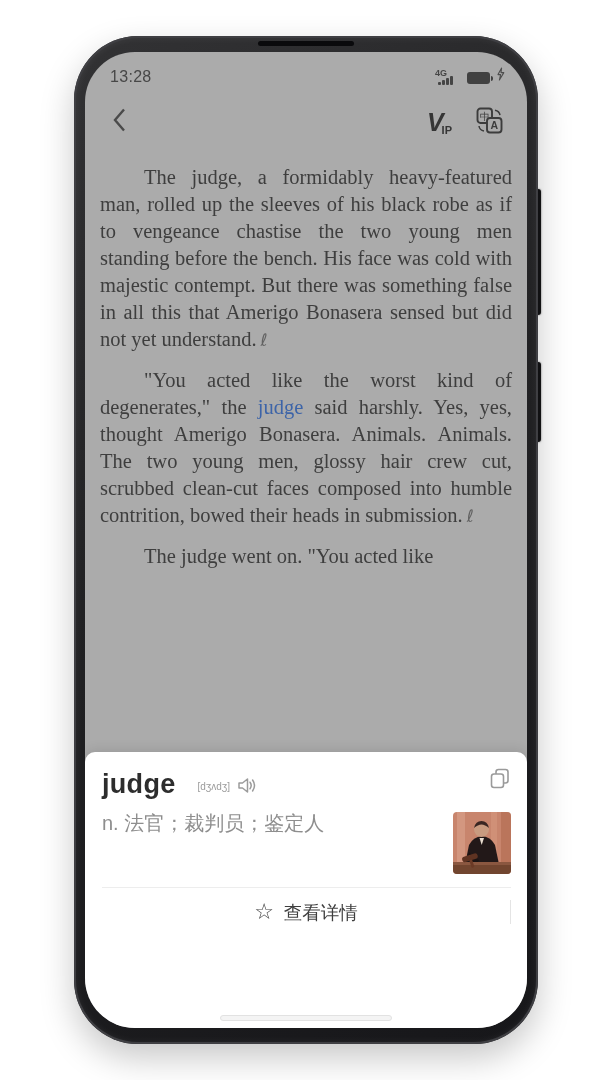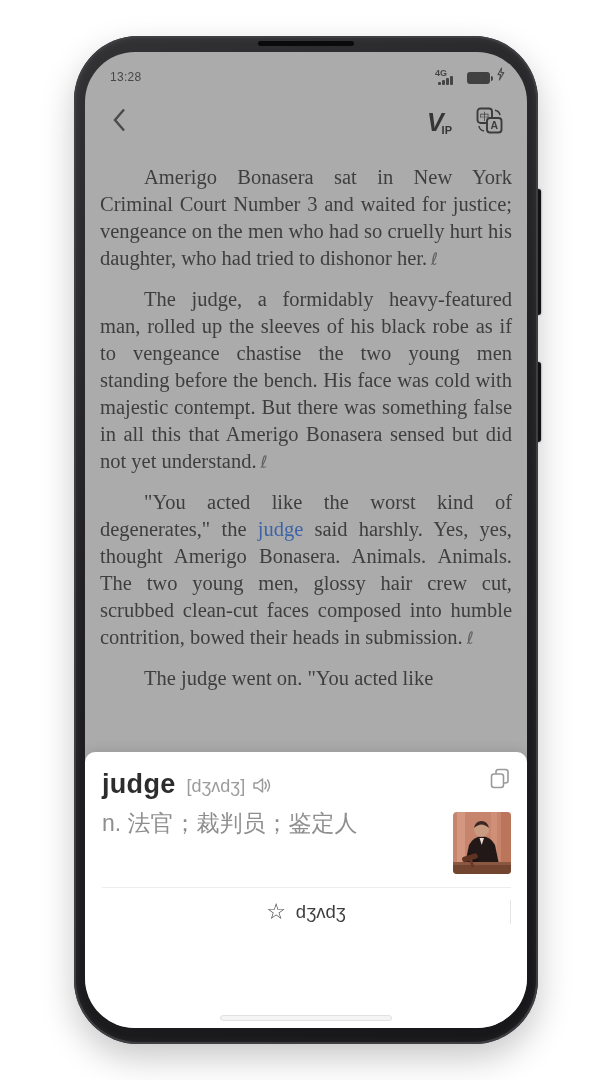--- a/index.html
+++ b/index.html
@@ -26,21 +26,21 @@
     width:96px; height:5px; border-radius:3px; background:#0a0a0c; }
 
   .screen {
     position:absolute; left:11px; right:11px; top:16px; bottom:16px;
     border-radius:50px; background:#ababab; overflow:hidden;
   }
 
   
   .status-bar { display:flex; justify-content:space-between; align-items:center;
     padding:15px 22px 0 25px; color:#474747; }
-  .time { font-size:12px; letter-spacing:.3px; }
+  .time { font-size:16px; letter-spacing:.3px; }
   .sb-right { display:flex; align-items:flex-end; gap:6px; }
   .signal { position:relative; width:27px; height:18px; }
   .signal .net { position:absolute; top:0; left:1px; font-size:9px; font-weight:700; color:#454545; }
   .signal .bars { position:absolute; bottom:1px; left:4px; display:flex; align-items:flex-end; gap:1.5px; }
   .signal .bars i { display:block; width:2.6px; background:#454545; border-radius:1px; }
   .battery { position:relative; width:23px; height:12px; background:#414141; border-radius:3px; margin-bottom:2px; }
   .battery:after { content:""; position:absolute; right:-3px; top:3.5px; width:2.2px; height:5px;
     background:#414141; border-radius:0 2px 2px 0; }
   .bolt { margin-bottom:1px; }
 
@@ -59,25 +59,25 @@
   .note-mark { font-family:"DejaVu Sans", sans-serif; font-style:italic;
     color:#626262; font-size:17px; padding-left:4px; }
   .hl { color:#3d64a8; }
 
   
   .popup { position:absolute; left:0; right:0; bottom:0; height:276px;
     background:#ffffff; border-radius:10px 10px 0 0; padding:17px 16px 0 17px;
     box-shadow:0 -2px 12px rgba(0,0,0,.10); }
   .dict-header { display:flex; align-items:center; }
   .headword { font-size:27px; font-weight:700; color:#2d2d2d; letter-spacing:.3px; }
-  .phonetic { font-size:18px; color:#9b9b9b; margin-left:11px; position:relative; top:2px; }
+  .phonetic { font-size:10px; color:#9b9b9b; margin-left:22px; position:relative; top:2px; }
   .speaker-btn { margin-left:7px; position:relative; top:3px; }
   .copy-btn { margin-left:auto; position:relative; top:-4px; }
 
-  .defs { margin-top:9px; font-size:23px; line-height:29px; color:#8e8e8e; overflow:hidden; }
+  .defs { margin-top:9px; font-size:20px; line-height:29px; color:#8e8e8e; overflow:hidden; }
   .thumb { float:right; width:58px; height:62px; border-radius:4px; overflow:hidden;
     margin:3px 0 8px 12px; }
   .thumb svg { display:block; }
 
   .actions { display:flex; align-items:center; height:49px; border-top:1px solid #ededed;
     margin-top:5px; }
   .action { flex:1; display:flex; align-items:center; justify-content:center; gap:10px;
     font-size:18.5px; color:#3e3e3e; cursor:pointer; }
   .action .star-glyph { font-size:22px; color:#454545; position:relative; top:-1px;
     font-family:"DejaVu Sans", sans-serif; }
@@ -133,21 +133,20 @@
             <path d="M19 3.2 q4.4 0.8 5 5" fill="none" stroke="#3c3c3c" stroke-width="1.5"></path>
             <path d="M8 24 q-4.4 -0.8 -5 -5" fill="none" stroke="#3c3c3c" stroke-width="1.5"></path>
             <rect x="11" y="11" width="14.5" height="14.5" rx="3" fill="#ababab" stroke="#3c3c3c" stroke-width="1.9"></rect>
             <text x="18.3" y="22.3" font-size="10.5" font-weight="bold" text-anchor="middle" fill="#3c3c3c">A</text>
           </svg>
         </span>
       </div>
     </div>
 
     <div class="reader">
-      <p><span>Amerigo Bonasera sat in New York Criminal Court Number 3 and waited for justice; vengeance on the men who had so cruelly hurt his daughter, who had tried to dishonor her.</span><span class="note-mark">ℓ</span></p>
       <p><span>The judge, a formidably heavy-featured man, rolled up the sleeves of his black robe as if to vengeance chastise the two young men standing before the bench. His face was cold with majestic contempt. But there was something false in all this that Amerigo Bonasera sensed but did not yet understand.</span><span class="note-mark">ℓ</span></p>
       <p><span>"You acted like the worst kind of degenerates," the </span><span class="hl">judge</span><span> said harshly. Yes, yes, thought Amerigo Bonasera. Animals. Animals. The two young men, glossy hair crew cut, scrubbed clean-cut faces composed into humble contrition, bowed their heads in submission.</span><span class="note-mark">ℓ</span></p>
       <p><span>The judge went on. "You acted like</span></p>
     </div>
 
     <div class="popup">
       <div class="dict-header">
         <span class="headword">judge</span>
         <span class="phonetic">[dʒʌdʒ]</span>
         <span class="speaker-btn" style="cursor:pointer">
@@ -184,21 +183,21 @@
               <rect x="15.5" y="48" width="3" height="8" rx="1" fill="#6b3a26"></rect>
             </g>
           </svg>
         </span>
         <div>n. 法官；裁判员；鉴定人</div>
       </div>
 
       <div class="actions">
         <div class="action">
           <span class="star-glyph">☆</span>
-          <span>dʒʌdʒ</span>
+          <span>查看详情</span>
         </div>
         <div class="action-divider"></div>
       </div>
 
       <div class="home-indicator"></div>
     </div>
 
   </div>
 </div>
 

